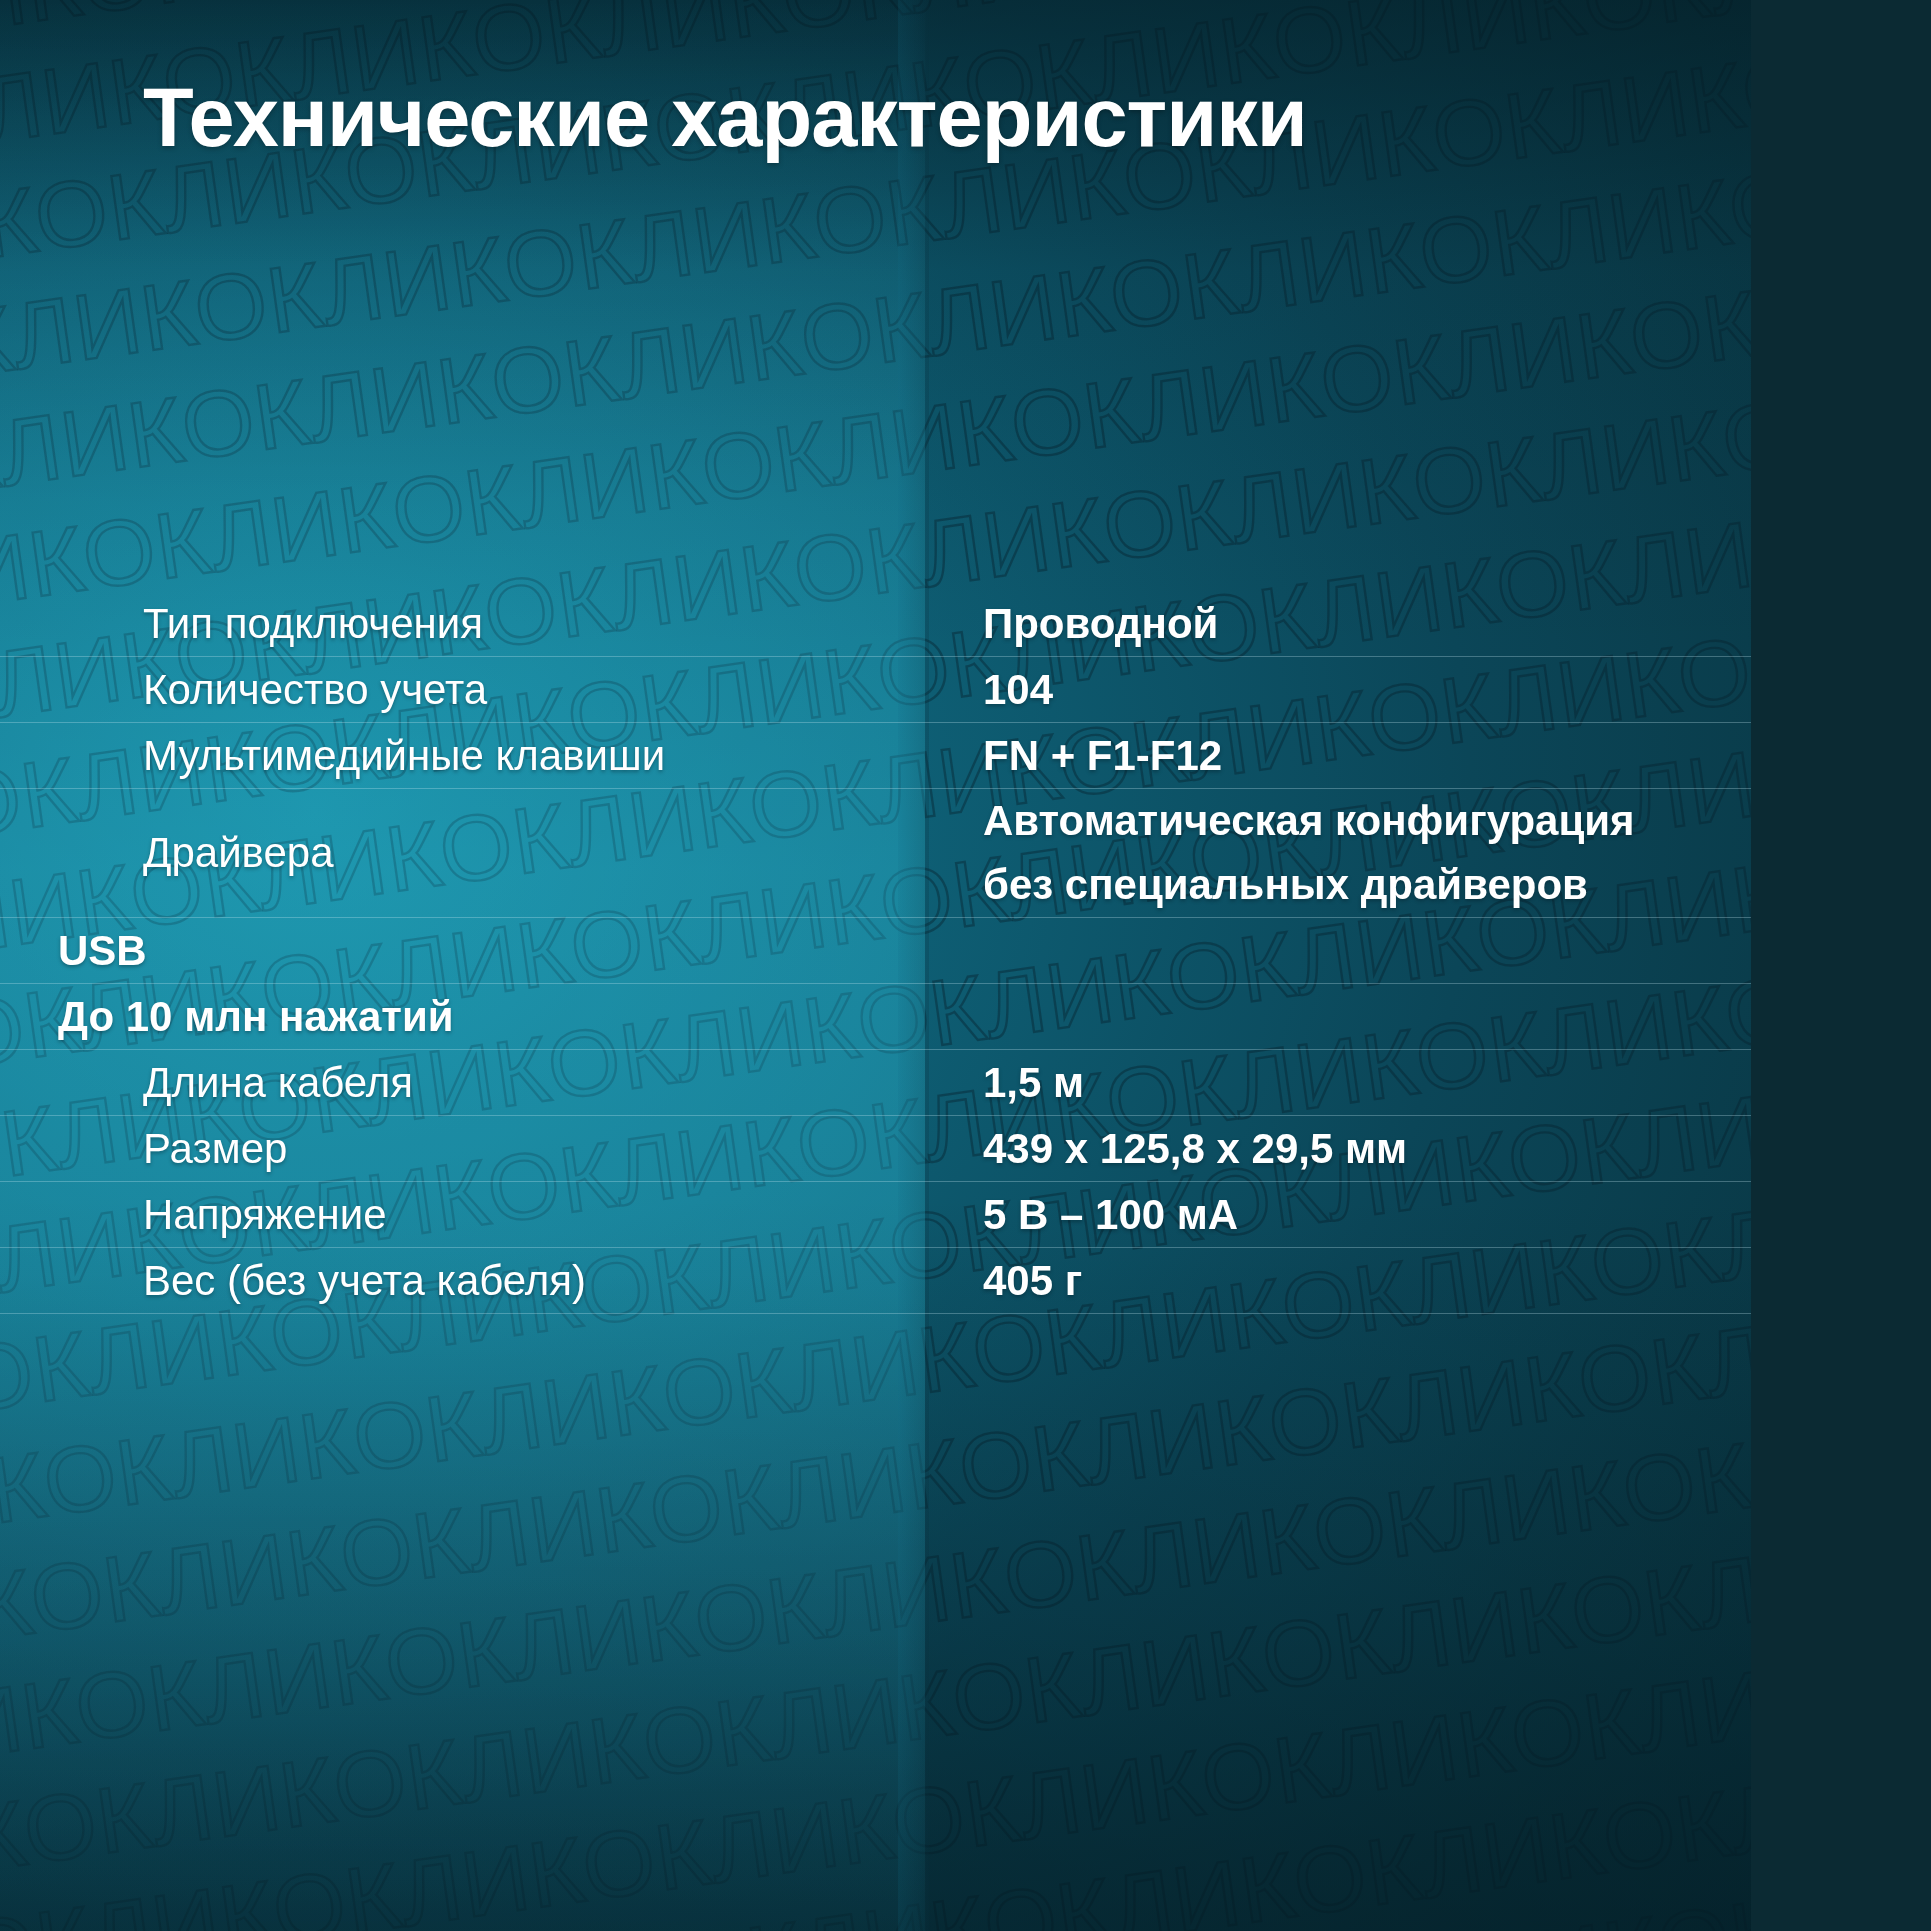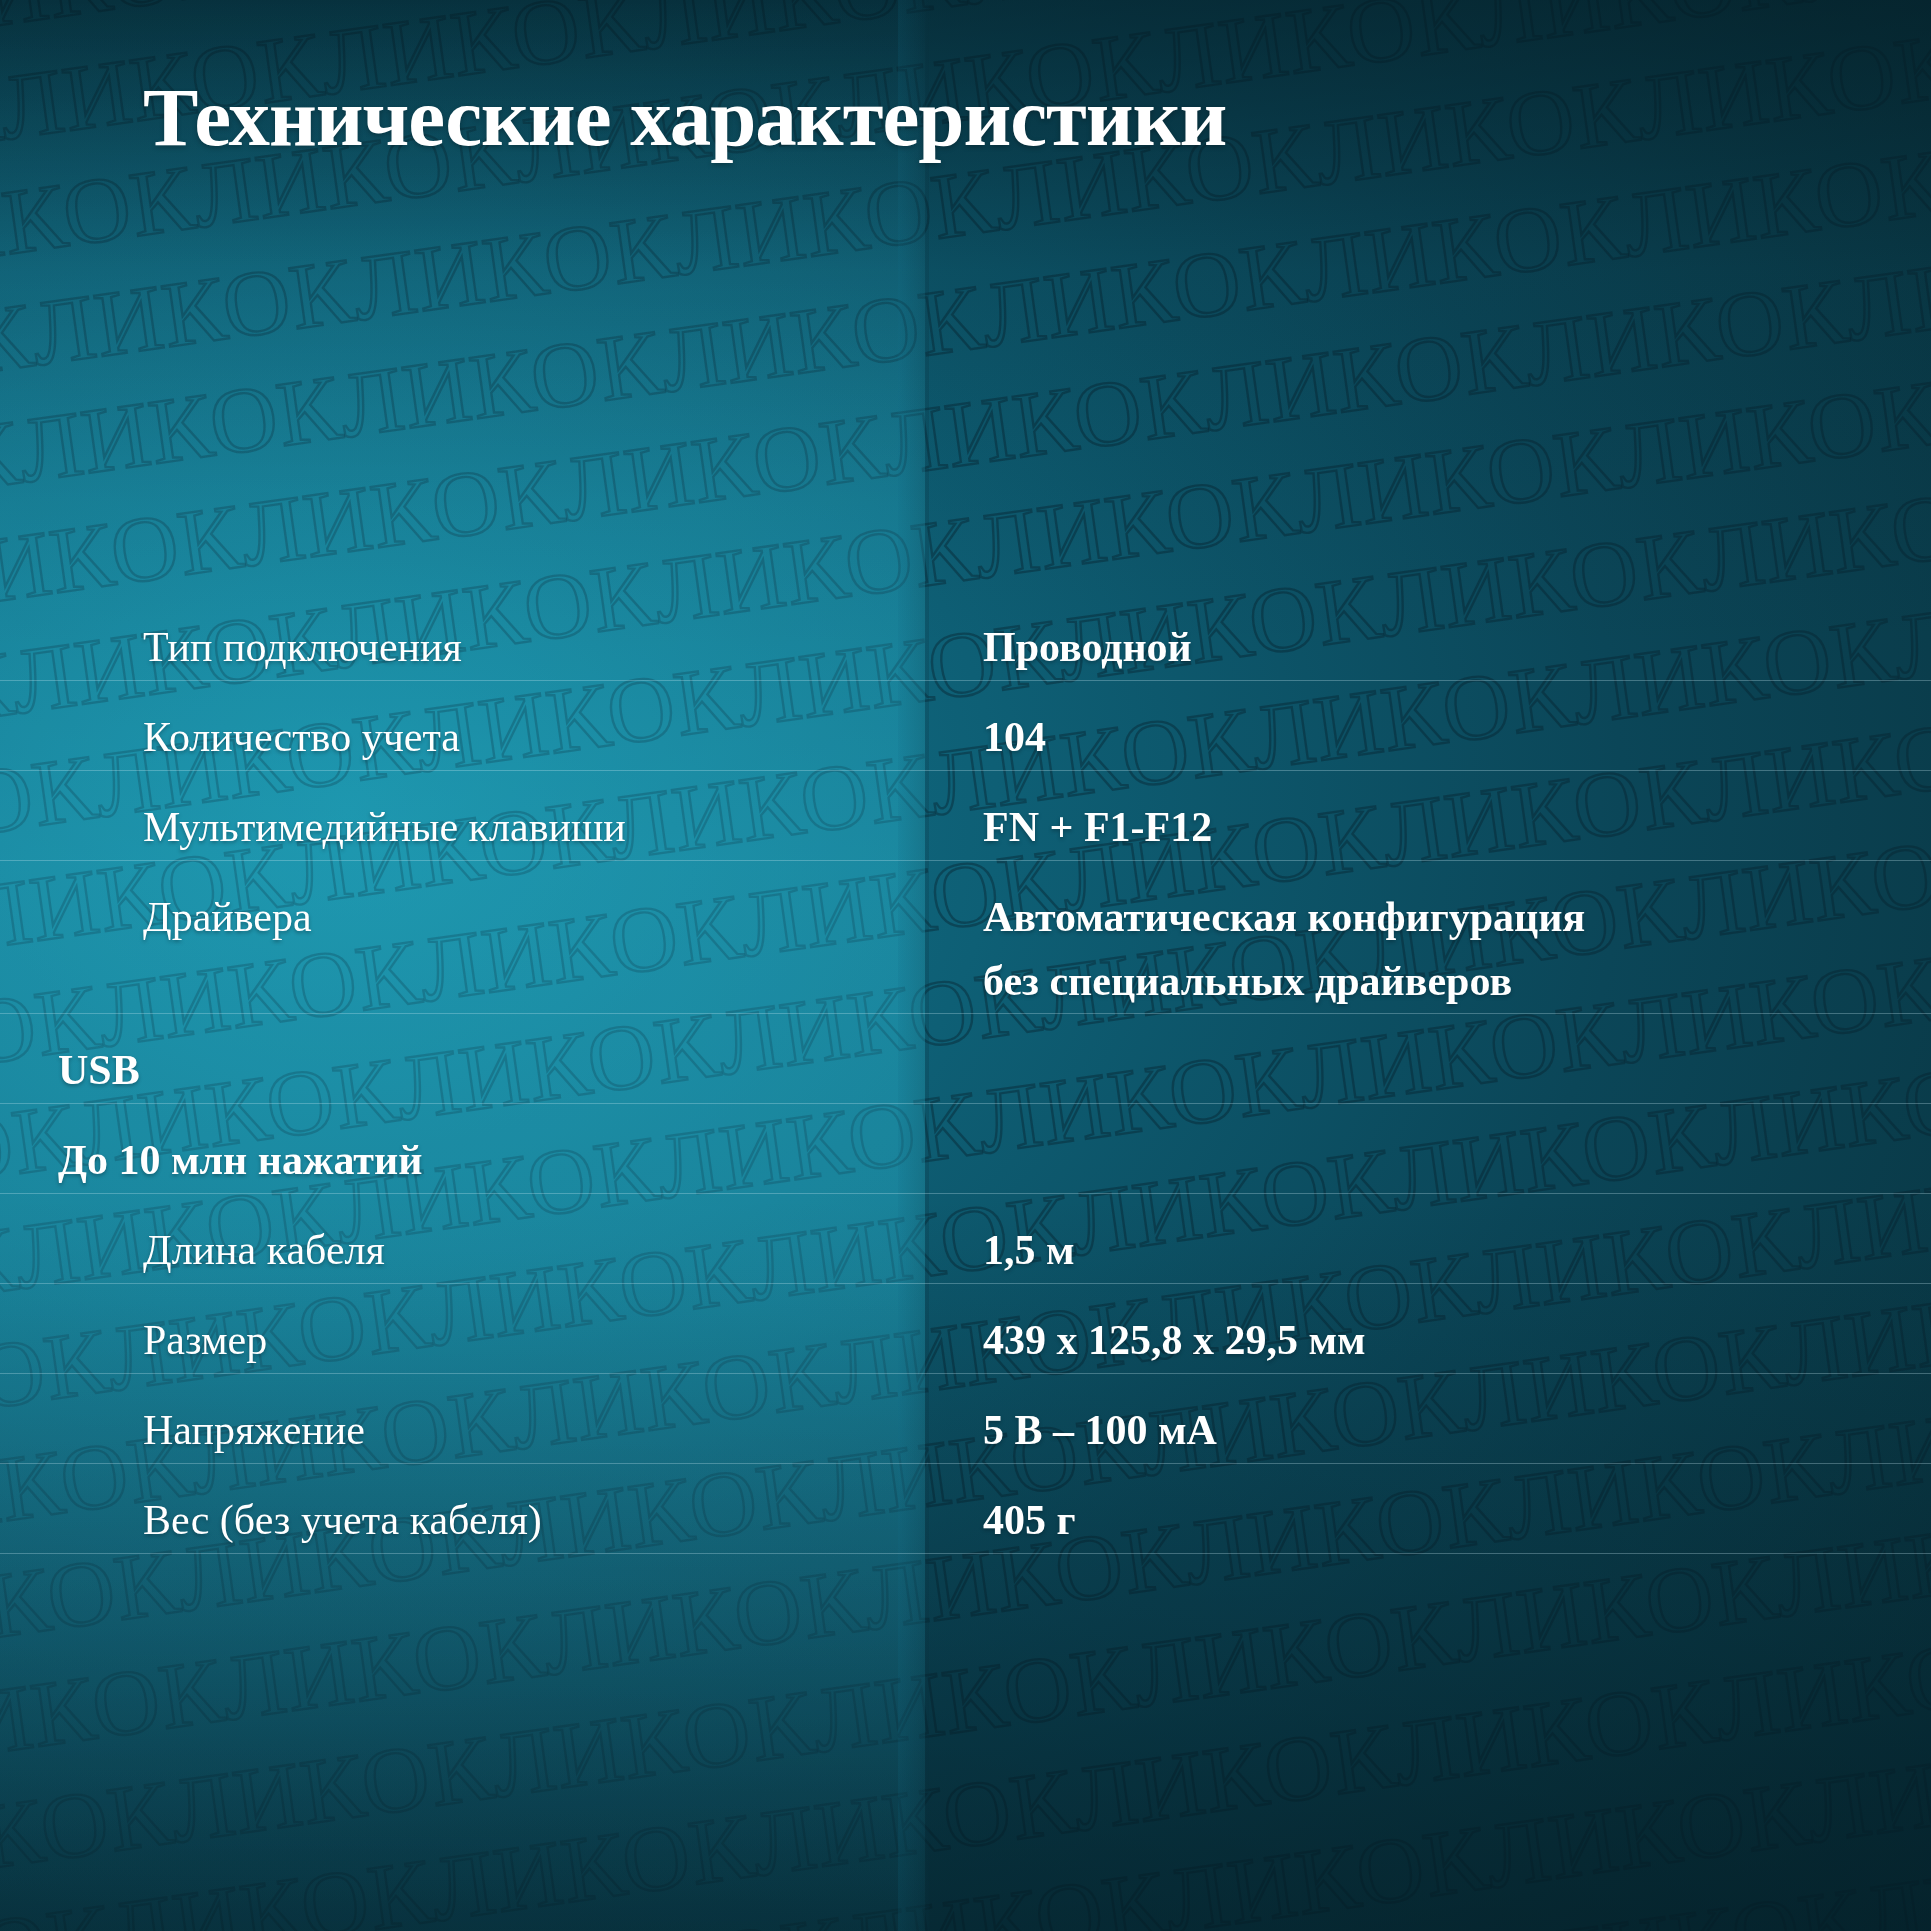--- a/index.html
+++ b/index.html
@@ -3,24 +3,24 @@
 <meta charset="utf-8">
 <title>Технические характеристики</title>
 <style>
   html, body {
     margin: 0;
     padding: 0;
     background: #0b2a33;
   }
   #stage {
     position: relative;
-    width: 1931px;
+    width: 1751px;
     height: 1931px;
     overflow: hidden;
-    font-family: Liberation Serif, serif;
+    font-family: Liberation Sans, sans-serif;
     background: #0c3a49;
   }
 
   
   .bg-base {
     position: absolute;
     inset: 0;
     background:
       radial-gradient(120% 95% at 18% 42%, #12778f 0%, #0e5f75 28%, #0b4658 55%, #093744 78%, #062a35 100%);
   }
@@ -101,25 +101,24 @@
   
   .spec-table {
     position: absolute;
     left: 0;
     top: 591px;
     width: 1931px;
   }
   .spec-row {
     position: relative;
     display: flex;
-    align-items: flex-start;
+    align-items: center;
     box-sizing: border-box;
     border-bottom: 1.9px solid rgba(200, 232, 242, 0.30);
     min-height: 66px;
-    margin-top: 24px;
   }
   .spec-row:first-child { border-top: 0; }
   .spec-row.tall { min-height: 129px; }
 
   .spec-label,
   .spec-value {
     color: #ffffff;
     font-size: 42px;
     line-height: 64px;
     text-shadow: 0 1.9px 3.9px rgba(0, 20, 30, 0.35);

